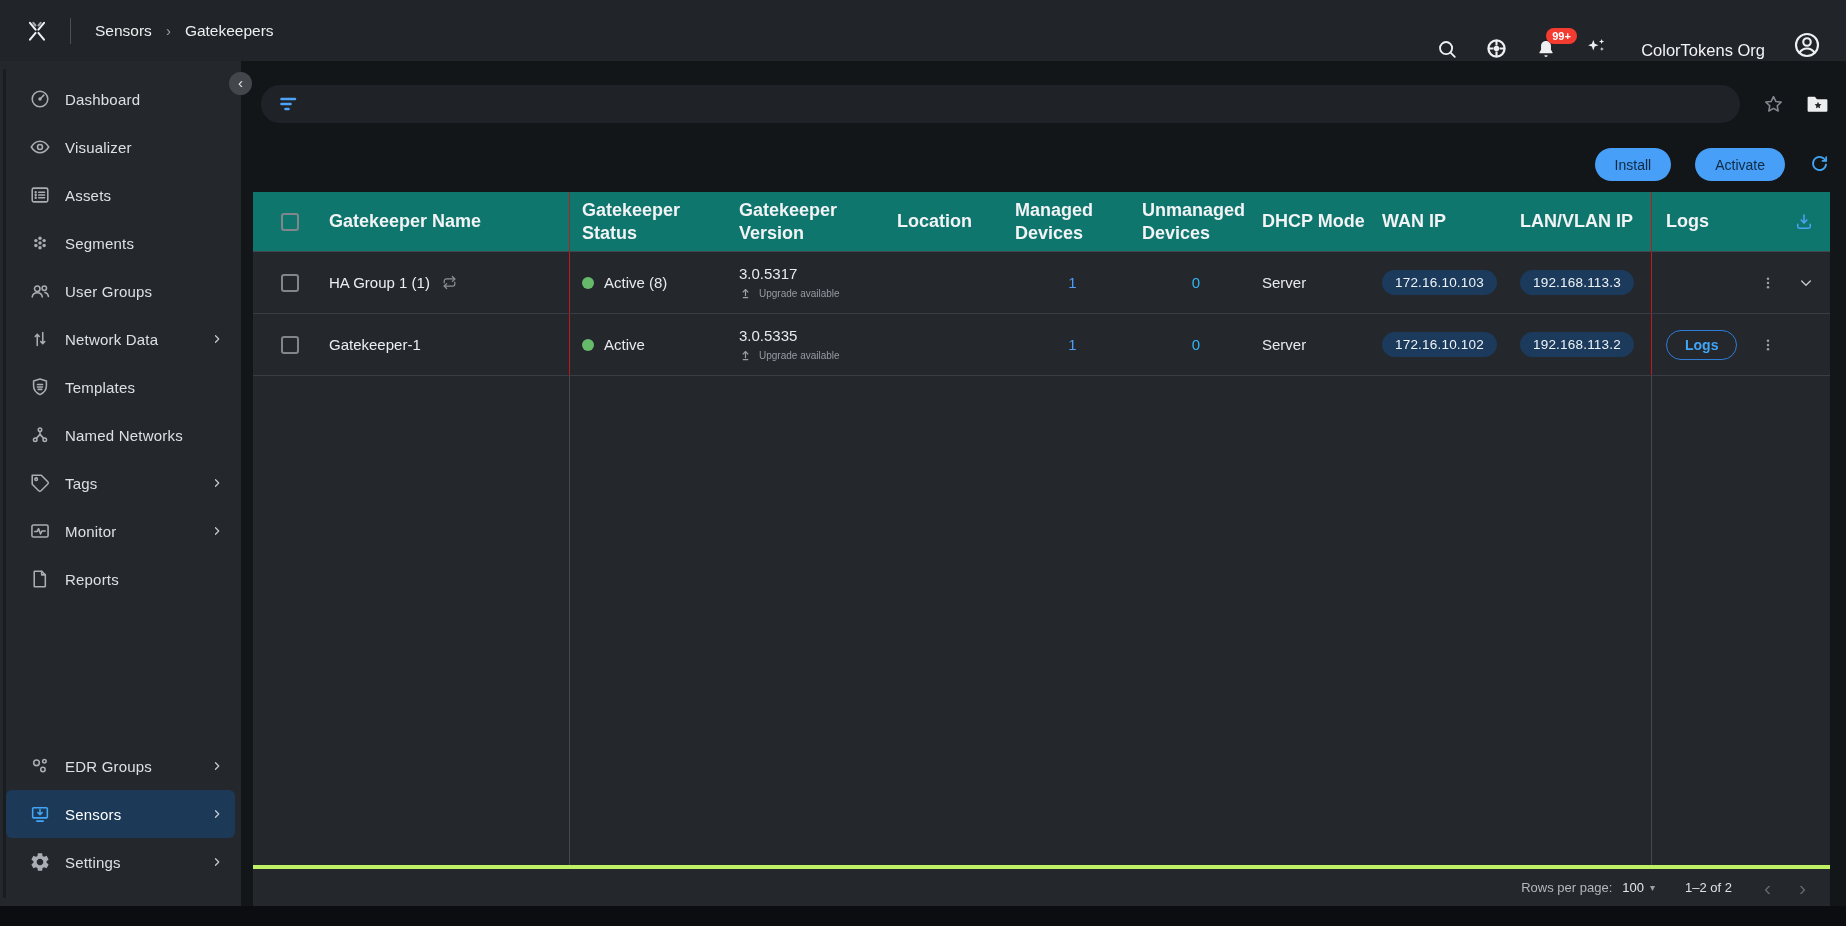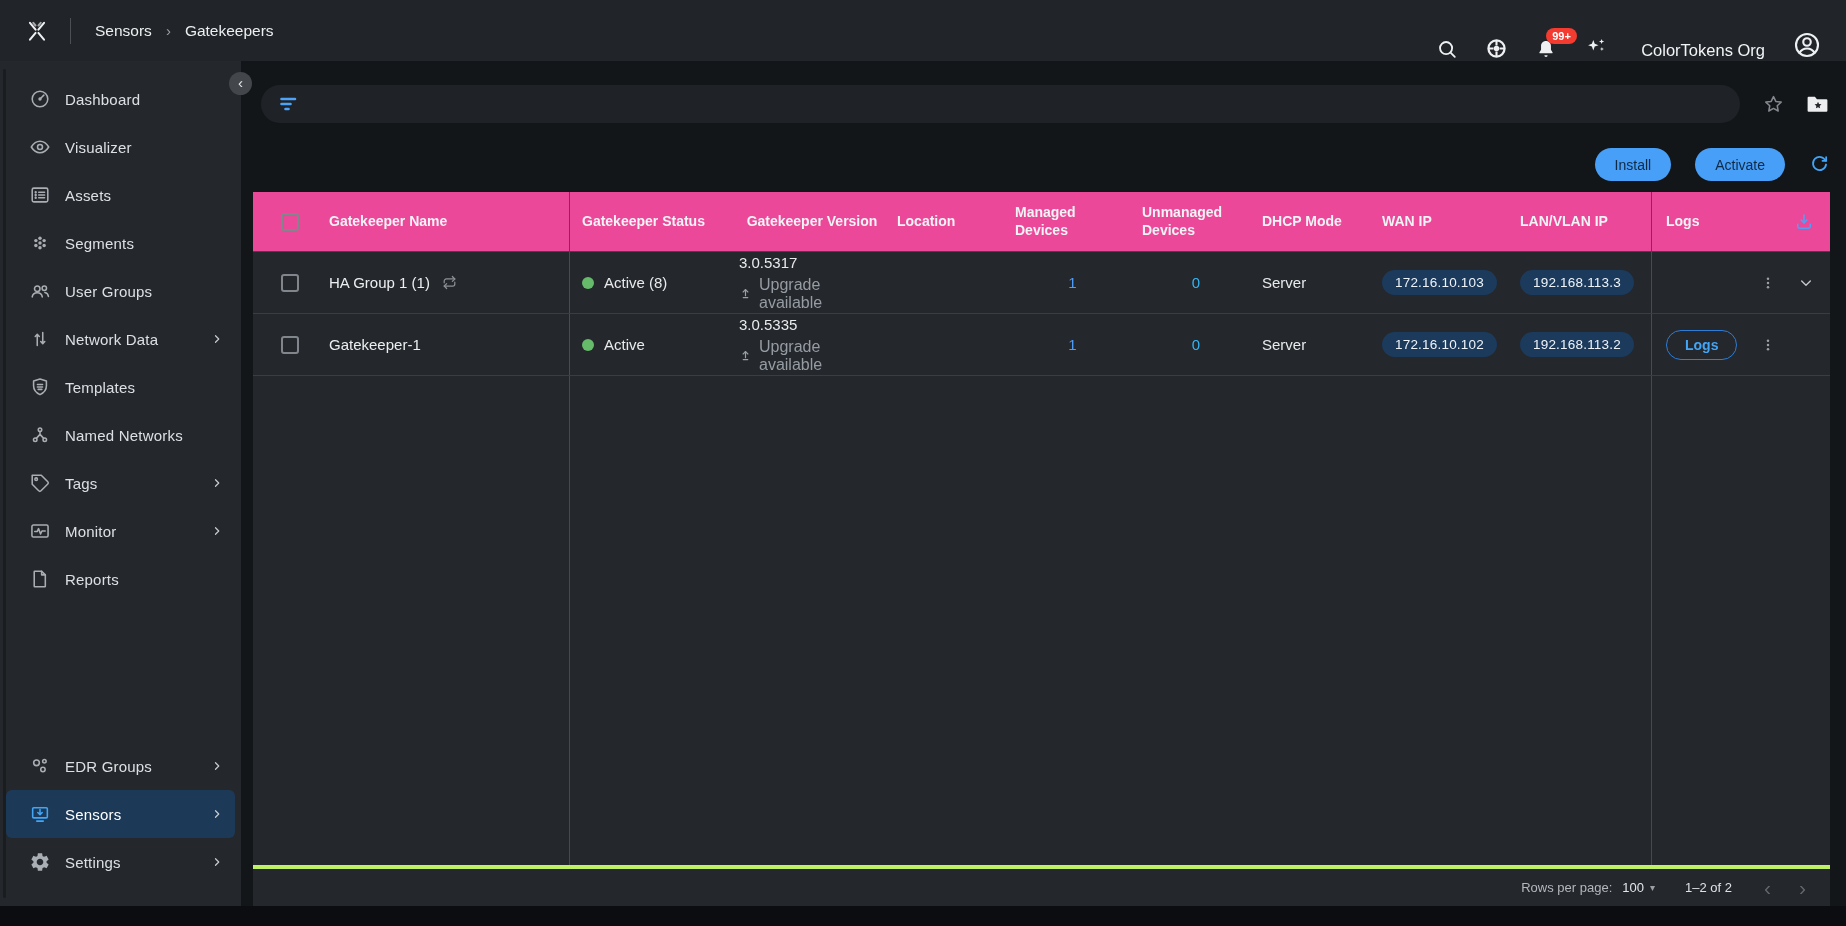--- a/index.html
+++ b/index.html
@@ -51,22 +51,22 @@
                      font-size:14px;font-family:"Liberation Sans",sans-serif;}
   .quick-icons{display:flex;align-items:center;gap:20px;margin-left:22px;}
 
   
   .toolbar-row{display:flex;align-items:center;justify-content:flex-end;gap:24px;margin-top:25px;}
   .btn{height:33px;border-radius:17px;background:#479ff7;color:#0e2a45;font-weight:400;
        font-size:14px;padding:0 20px;border:none;font-family:"Liberation Sans",sans-serif;}
 
   
   .table{margin-top:11px;flex:1;display:flex;flex-direction:column;background:#24272c;min-height:0;}
-  .thead{height:60px;background:#ec4899;display:flex;align-items:stretch;font-weight:700;
-         font-size:14px;color:#f1f3f5;border-bottom:1px solid #43474d;}
+  .thead{height:60px;background:#0f766e;display:flex;align-items:stretch;font-weight:700;
+         font-size:18px;color:#f1f3f5;border-bottom:1px solid #43474d;}
   .trow{height:62px;display:flex;align-items:stretch;font-size:15px;border-bottom:1px solid #3a3e44;}
   .cell{display:flex;align-items:center;padding-left:12px;min-width:0;}
   .bl{border-left:1px solid #b91c1c;}
   .col-check{width:64px;padding-left:28px;}
   .col-name{width:252px;}
   .col-status{width:158px;}
   .col-version{width:158px;flex-direction:column;align-items:flex-start;justify-content:center;gap:5px;}
   .col-location{width:118px;}
   .col-managed{width:127px;}
   .col-unmanaged{width:120px;}
@@ -74,21 +74,21 @@
   .col-wan{width:138px;}
   .col-lan{width:143px;}
   .col-logs{flex:1;padding-right:16px;padding-left:14px;}
   .thead .cell{line-height:1.25;}
   .thead .col-version{flex-direction:row;align-items:center;}
   .cb{width:18px;height:18px;border:2px solid #81868d;border-radius:3px;flex:none;}
   .v-name{font-weight:500;color:#eceef0;}
   .ha-icon{margin-left:11px;display:flex;}
   .dot{width:12px;height:12px;border-radius:50%;margin-right:10px;flex:none;}
   .upg{display:flex;align-items:center;gap:7px;}
-  .v-upgrade{font-size:16px;color:#969ca3;}
+  .v-upgrade{font-size:10px;color:#969ca3;}
   .num{width:100%;text-align:center;font-weight:500;}
   .blue1{color:#4f9df8;}
   .blue2{color:#33b6f3;}
   .chip{background:#1b3a5c;color:#eef3f8;border-radius:13px;padding:5px 13px;font-size:13.5px;
         letter-spacing:.2px;white-space:nowrap;}
   .logs-btn{border:1.5px solid #2e7cd6;color:#42a5f5;background:transparent;border-radius:16px;
             height:30px;padding:0 18px;font-weight:700;font-size:14px;
             font-family:"Liberation Sans",sans-serif;}
   .spacer{flex:1;}
   .kebab{display:flex;}

